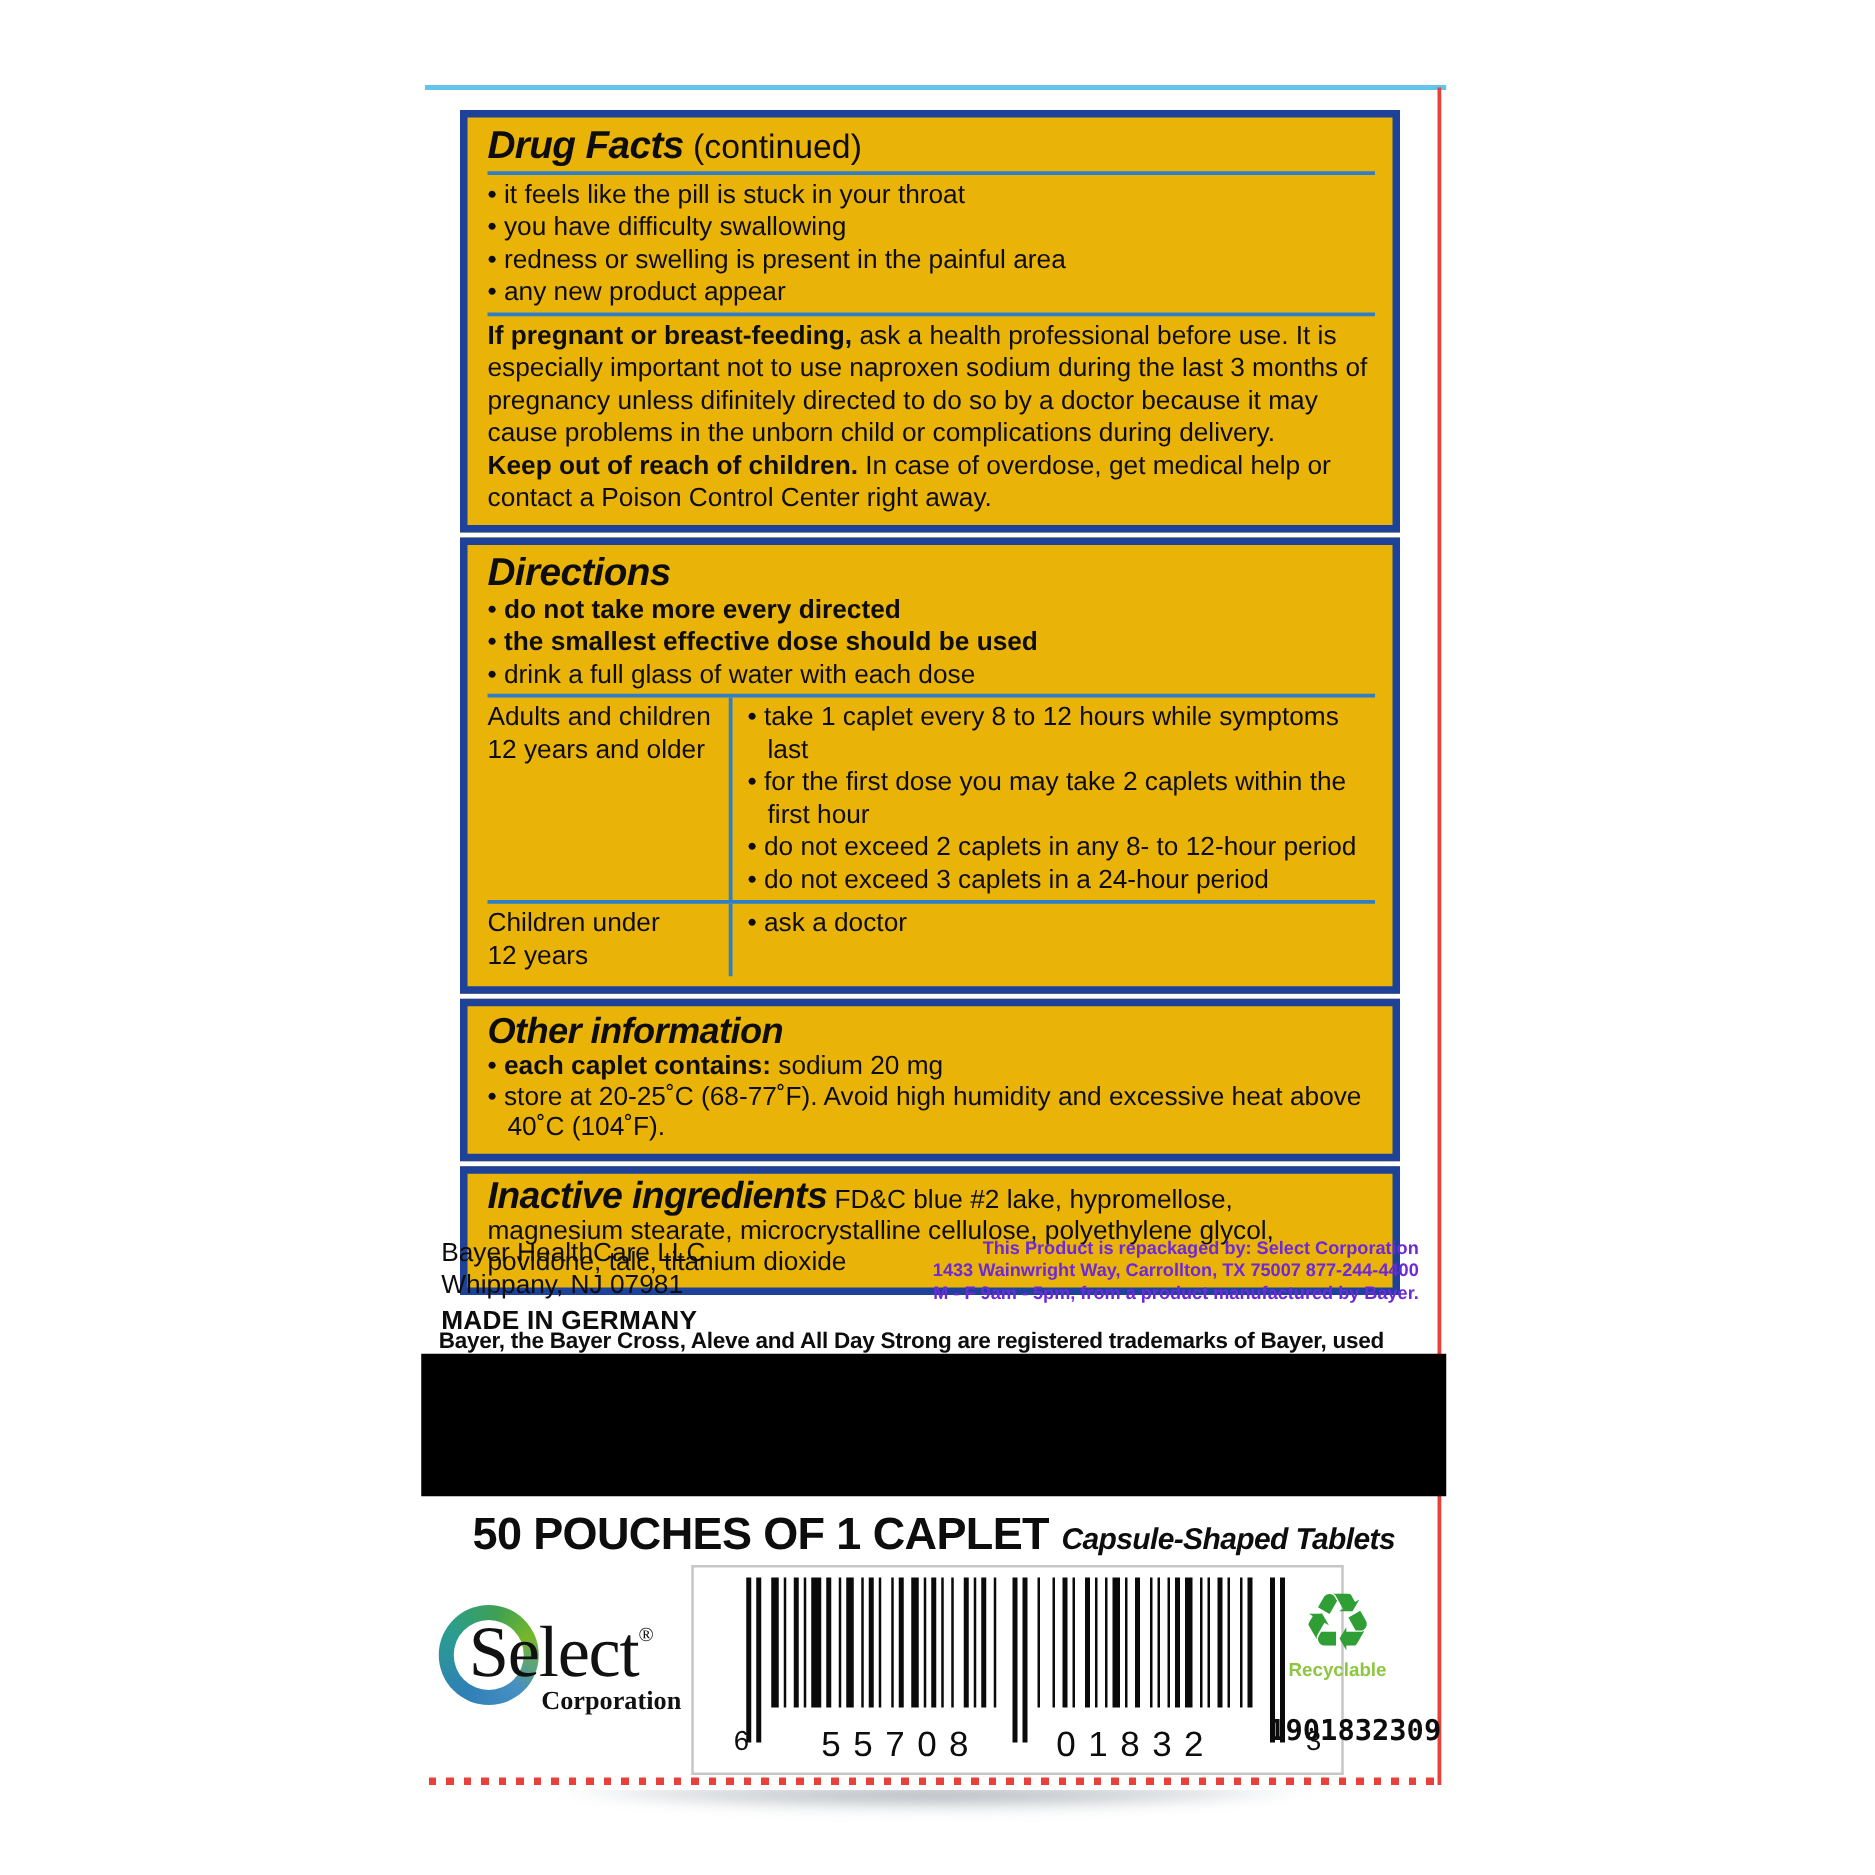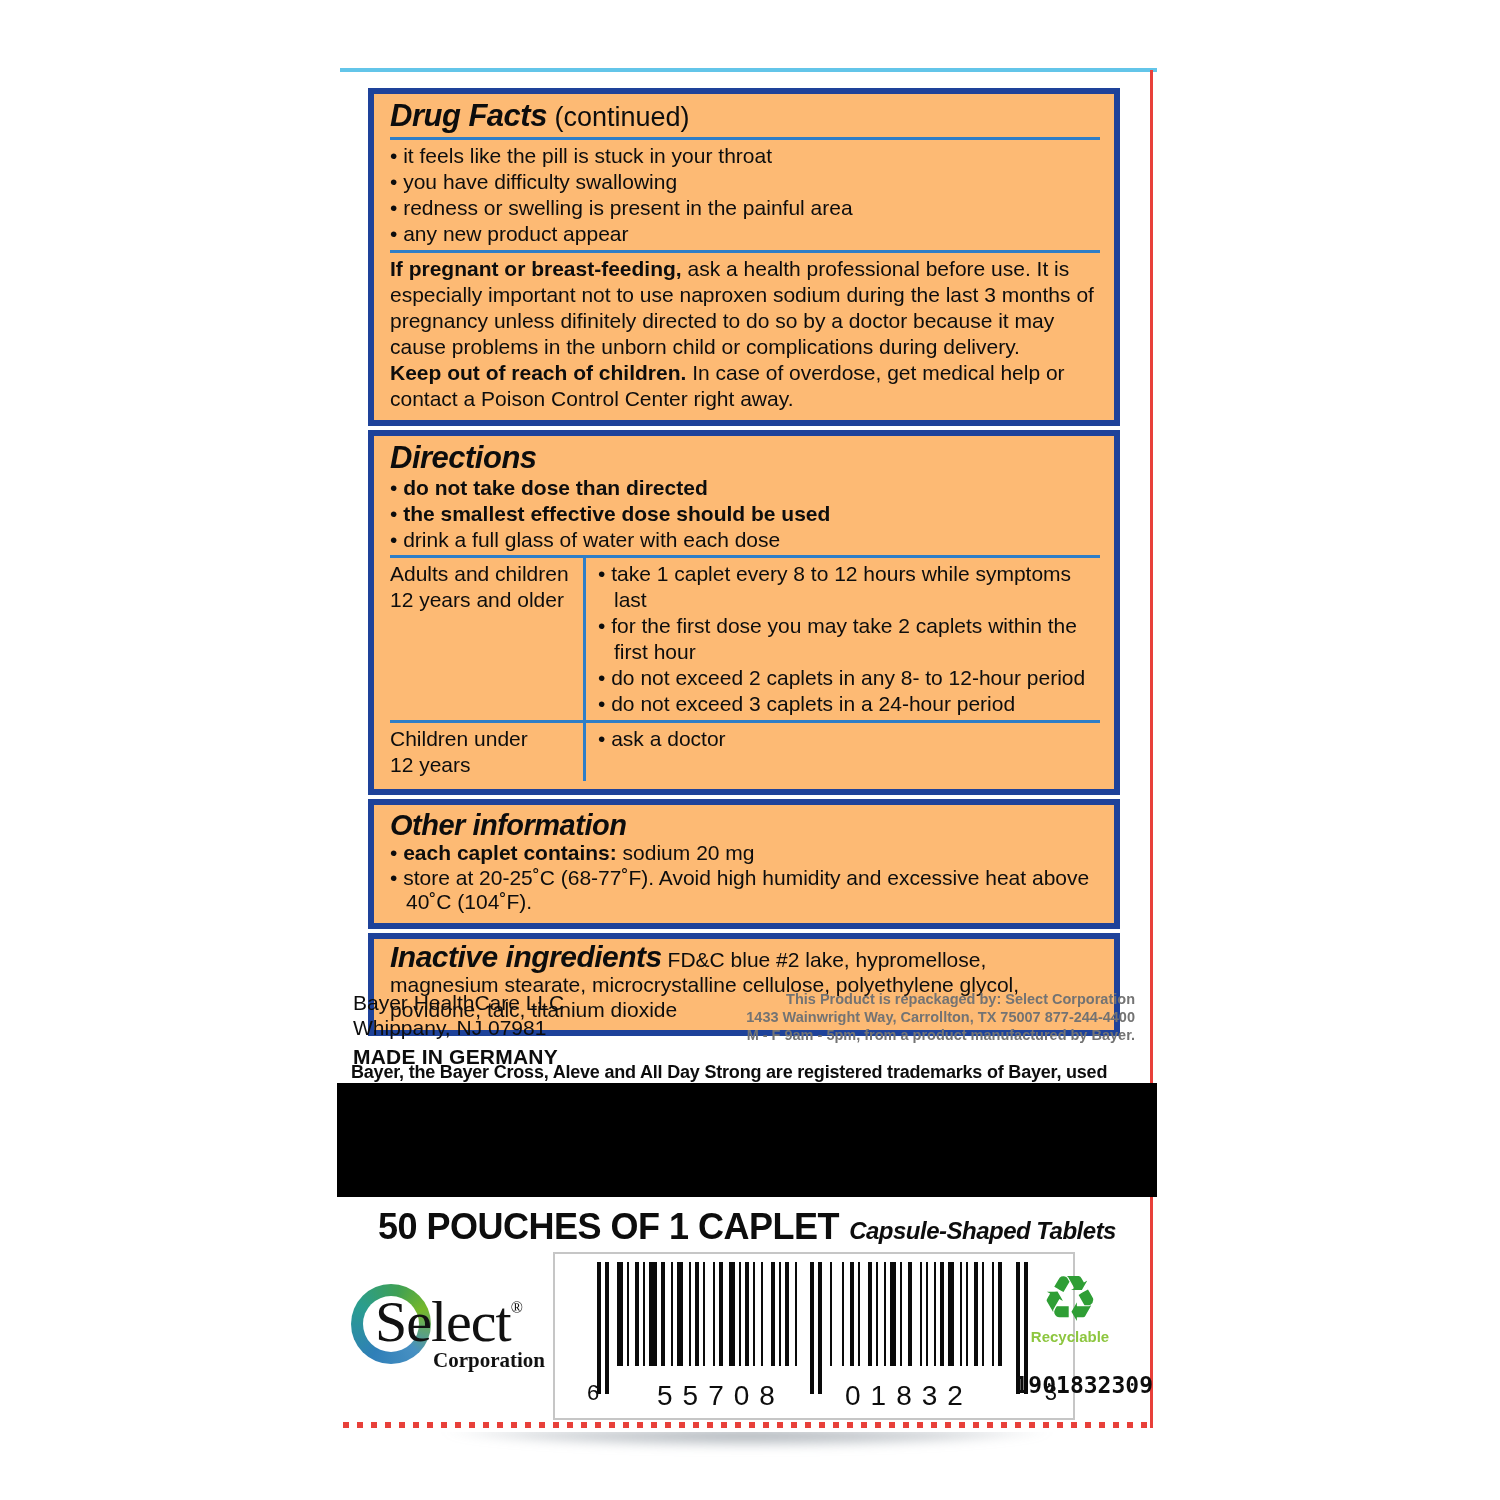--- a/index.html
+++ b/index.html
@@ -10,21 +10,21 @@
   .label-shadow{position:absolute;left:352px;top:1430px;width:790px;height:24px;
     background:radial-gradient(ellipse 50% 100% at 50% 0%, rgba(80,92,104,.55), rgba(110,122,134,.28) 55%, rgba(255,255,255,0) 78%);
     filter:blur(5px);}
   .sky-line{position:absolute;left:3px;top:8px;width:817px;height:4px;background:var(--sky-blue);}
   .red-vline{position:absolute;left:813px;top:10px;height:1358px;width:3px;background:var(--red);}
   .red-dots{position:absolute;left:6px;top:1362px;width:806px;height:6px;
     background:repeating-linear-gradient(90deg,var(--red) 0 6px,transparent 6px 14px);}
 
   
   .df-col{position:absolute;left:31px;top:28px;width:752px;display:flex;flex-direction:column;gap:4px;}
-  .df-box{box-sizing:border-box;border:6px solid var(--border-blue);background:#fdba74;
+  .df-box{box-sizing:border-box;border:6px solid var(--border-blue);background:#eab308;
           padding:5px 14px 8px 16px;font-size:21px;line-height:26px;}
   .df-h{font-style:italic;font-weight:bold;font-size:31px;line-height:34px;letter-spacing:-.5px;}
   .df-h .cont{font-style:normal;font-weight:normal;font-size:27px;letter-spacing:0;}
   .rule{height:3px;background:var(--rule-blue);margin:3px 0 3px;}
   ul.blist{list-style:none;margin:0;padding:0;}
   ul.blist li{padding-left:16px;text-indent:-16px;}
   ul.blist li::before{content:"• ";}
   .bold{font-weight:bold;}
 
   
@@ -44,21 +44,21 @@
   .h-inline{font-style:italic;font-weight:bold;font-size:30px;letter-spacing:-.5px;}
   .box-questions .df-h{font-size:27px;line-height:30px;}
   .phone-line{font-size:21px;line-height:24px;}
   .octagon{position:absolute;right:12px;top:18px;width:27px;height:27px;background:var(--octagon-blue);
     clip-path:polygon(30% 0,70% 0,100% 30%,100% 70%,70% 100%,30% 100%,0 70%,0 30%);}
 
   
   .foot-left{position:absolute;left:16px;top:930px;font-size:21px;line-height:25px;}
   .made-in{font-weight:bold;font-size:21px;margin-top:4px;letter-spacing:.2px;}
   .foot-right{position:absolute;right:22px;top:930px;text-align:right;font-size:14.5px;line-height:18px;
-    font-weight:bold;color:#737373;}
+    font-weight:bold;color:#6d28d9;}
   .trademark{position:absolute;left:14px;top:1002px;width:792px;font-size:18px;font-weight:bold;
     letter-spacing:-.2px;}
   .black-bar{position:absolute;left:0;top:1023px;width:820px;height:114px;background:#000;}
 
   .pouches{position:absolute;left:0;top:1146px;width:820px;text-align:center;white-space:nowrap;}
   .pouches .big{font-weight:bold;font-size:36px;letter-spacing:-.5px;}
   .pouches .small{font-weight:bold;font-style:italic;font-size:24px;margin-left:10px;letter-spacing:-.5px;}
 
   
   .bc-box{position:absolute;left:216px;top:1192px;width:522px;height:168px;background:#fff;
@@ -107,21 +107,21 @@
           <li><span>any new product appear</span></li>
         </ul>
         <div class="rule"></div>
         <div><span class="bold">If pregnant or breast-feeding,</span><span> ask a health professional before use. It is especially important not to use naproxen sodium during the last 3 months of pregnancy unless difinitely directed to do so by a doctor because it may cause problems in the unborn child or complications during delivery.</span></div>
         <div><span class="bold">Keep out of reach of children.</span><span> In case of overdose, get medical help or contact a Poison Control Center right away.</span></div>
       </div>
 
       <div class="df-box box-directions">
         <div class="df-h">Directions</div>
         <ul class="blist">
-          <li><span class="bold">do not take dose than directed</span></li>
+          <li><span class="bold">do not take more every directed</span></li>
           <li><span class="bold">the smallest effective dose should be used</span></li>
           <li><span>drink a full glass of water with each dose</span></li>
         </ul>
         <div class="dose-table">
           <div class="dose-row adults">
             <div class="who">
               <div>Adults and children</div>
               <div>12 years and older</div>
             </div>
             <div class="what">

